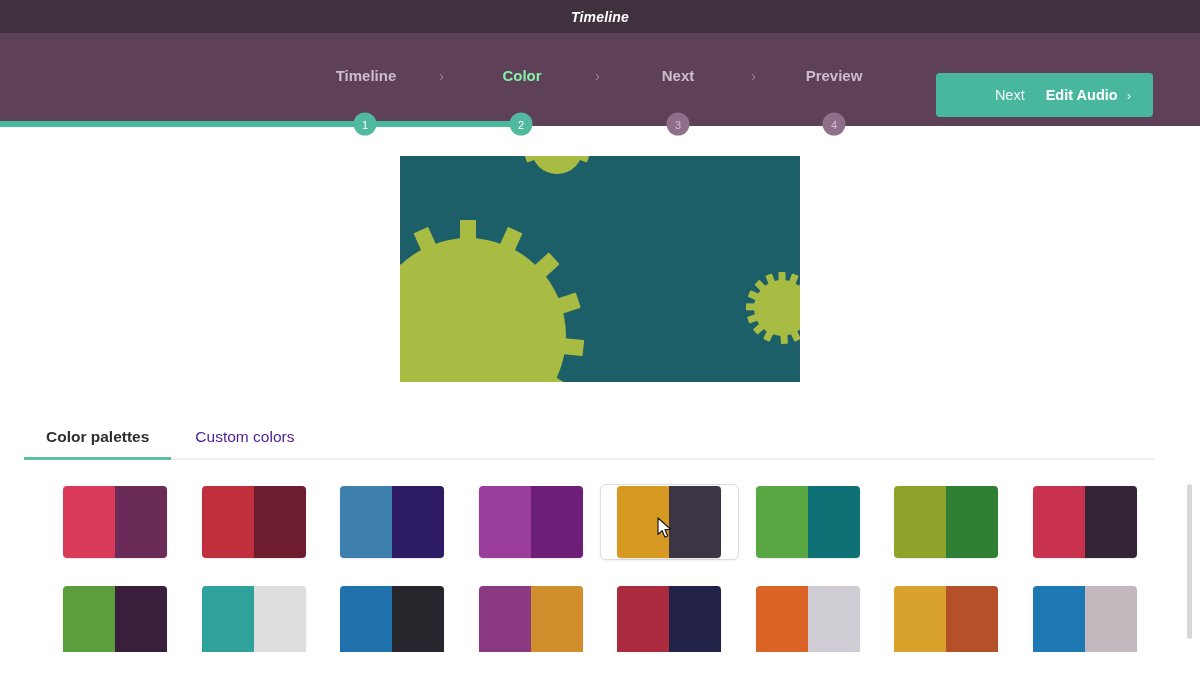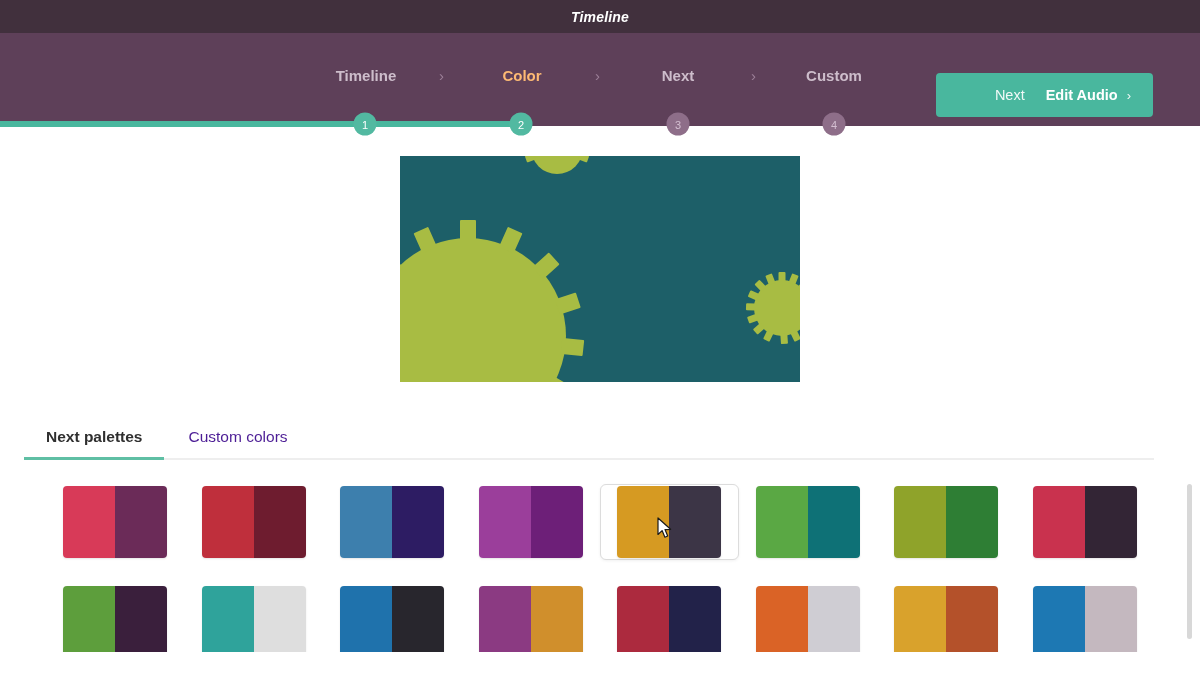--- a/index.html
+++ b/index.html
@@ -44,21 +44,21 @@
   .step-link {
     color: #e7dfe6;
     font-size: 15px;
     font-weight: bold;
     width: 156px;
     text-align: center;
     pointer-events: auto;
     cursor: pointer;
   }
   .step-link.dim { color: #cdbdcb; font-weight: bold; }
-  .step-link.active { color: #fdba74; }
+  .step-link.active { color: #86efac; }
   .sep {
     width: 0; position: relative;
   }
   .sep span {
     position: absolute;
     left: -5px; top: -9px;
     color: #9c7f98;
     font-size: 15px;
   }
 
@@ -210,21 +210,21 @@
         <span>›</span>
       </div>
     <div class="step-link active">Color</div>
     <div class="sep">
         <span>›</span>
       </div>
     <div class="step-link dim">Next</div>
     <div class="sep">
         <span>›</span>
       </div>
-    <div class="step-link dim">Custom</div>
+    <div class="step-link dim">Preview</div>
   </div>
 
   <button class="next-btn">
     <span class="lbl-light">Next</span>
     <span class="lbl-bold">Edit Audio</span>
     <span class="arrow">›</span>
   </button>
 
   <div class="progress-wrap">
     <div class="rail-fill"></div>
@@ -295,21 +295,21 @@
             <rect x="-3.5" y="-36" width="7" height="10" rx="1" transform="rotate(-132)"></rect>
             <rect x="-3.5" y="-36" width="7" height="10" rx="1" transform="rotate(-154)"></rect>
           </g>
         </g>
       </g>
     </svg>
   </div>
 </div>
 
 <div class="tabs-row">
-  <div class="tab active">Next palettes</div>
+  <div class="tab active">Color palettes</div>
   <div class="tab">Custom colors</div>
 </div>
 
 <div class="palette-scroll">
   <div class="palette-grid" id="palette-grid">
       <div class="swatch-cell">
         <div class="swatch-box">
           <div class="half" style="background: rgb(216, 58, 88);"></div>
           <div class="half" style="background: rgb(107, 43, 88);"></div>
         </div>

